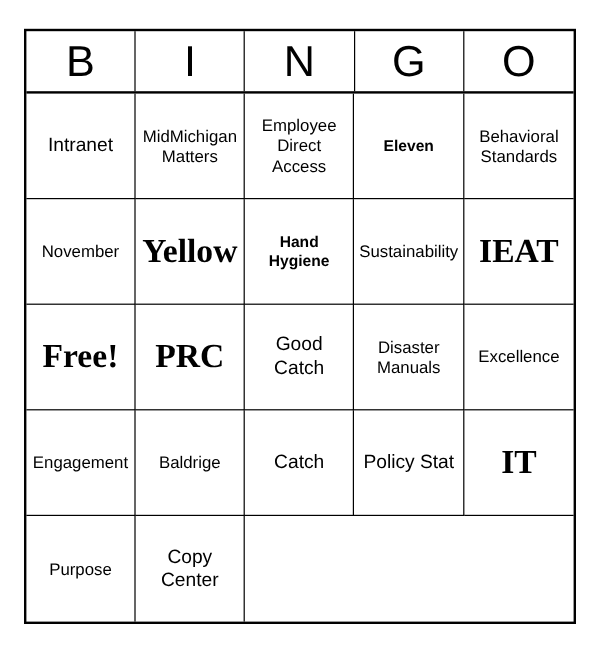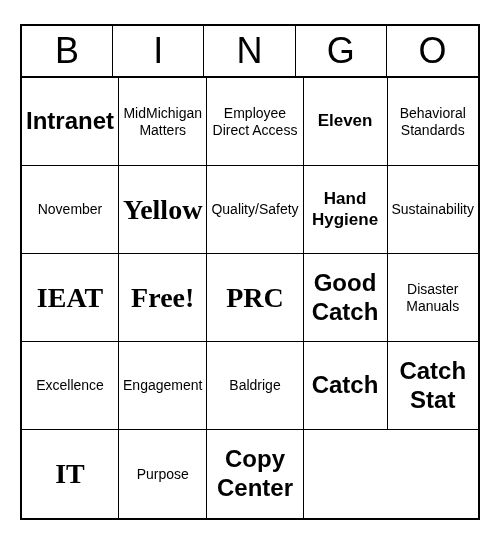--- a/index.html
+++ b/index.html
@@ -68,32 +68,32 @@
     .bingo-cell:nth-child(n+21) {
       border-bottom: none;
     }
 
     .bingo-cell .cell-text {
       font-size: 13px;
       line-height: 1.2;
     }
 
     .bingo-cell .cell-text.large {
-      font-size: 24px;
-      font-weight: bold;
+      font-size: 16px;
+      font-weight: normal;
     }
 
     .bingo-cell .cell-text.xlarge {
       font-size: 28px;
       font-weight: bold;
       font-family: Liberation Serif, serif;
     }
 
     .bingo-cell .cell-text.medium {
-      font-size: 17px;
+      font-size: 13px;
       font-weight: bold;
     }
 
     .bingo-cell .cell-text.small {
       font-size: 14px;
     }
 
     .bingo-cell .cell-text.normal {
       font-size: 14px;
     }
@@ -125,23 +125,20 @@
       <div class="bingo-cell">
         <span class="cell-text normal">Behavioral Standards</span>
       </div>
       <div class="bingo-cell">
         <span class="cell-text normal">November</span>
       </div>
       <div class="bingo-cell">
         <span class="cell-text xlarge">Yellow</span>
       </div>
       <div class="bingo-cell">
-        <span class="cell-text small">Quality/Safety</span>
-      </div>
-      <div class="bingo-cell">
         <span class="cell-text medium">Hand Hygiene</span>
       </div>
       <div class="bingo-cell">
         <span class="cell-text small">Sustainability</span>
       </div>
       <div class="bingo-cell">
         <span class="cell-text xlarge">IEAT</span>
       </div>
       <div class="bingo-cell">
         <span class="cell-text xlarge">Free!</span>
@@ -161,21 +158,21 @@
       <div class="bingo-cell">
         <span class="cell-text small">Engagement</span>
       </div>
       <div class="bingo-cell">
         <span class="cell-text normal">Baldrige</span>
       </div>
       <div class="bingo-cell">
         <span class="cell-text large">Catch</span>
       </div>
       <div class="bingo-cell">
-        <span class="cell-text large">Catch Stat</span>
+        <span class="cell-text large">Policy Stat</span>
       </div>
       <div class="bingo-cell">
         <span class="cell-text xlarge">IT</span>
       </div>
       <div class="bingo-cell">
         <span class="cell-text normal">Purpose</span>
       </div>
       <div class="bingo-cell">
         <span class="cell-text large">Copy Center</span>
       </div>

